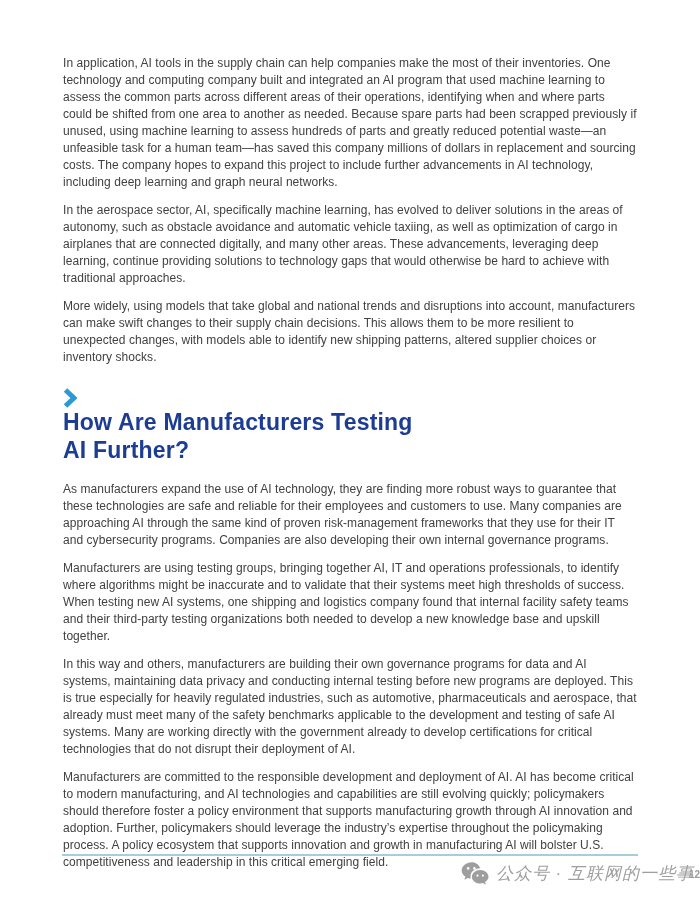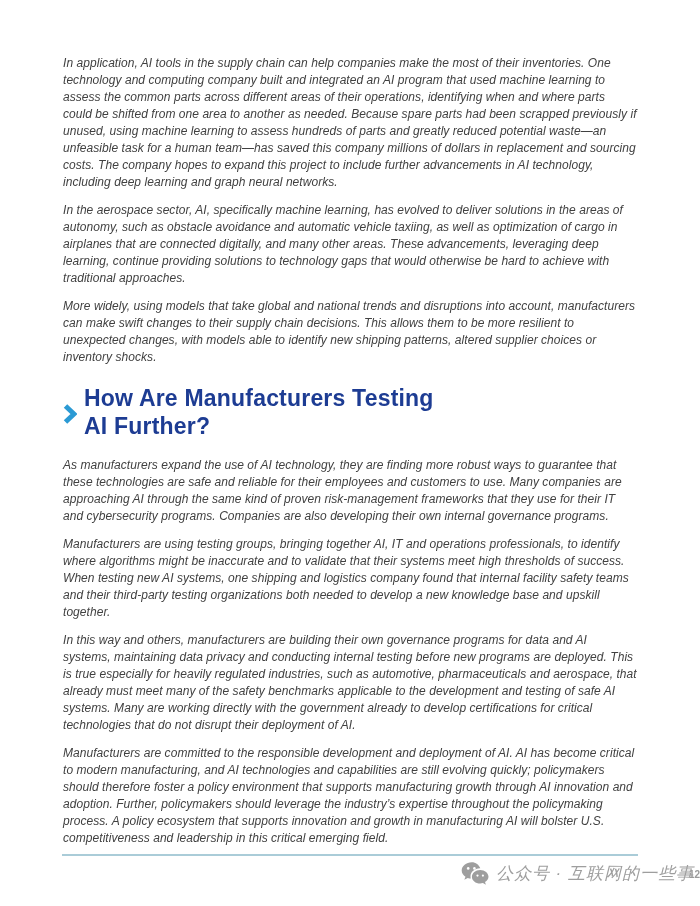--- a/index.html
+++ b/index.html
@@ -16,26 +16,26 @@
   }
   .content {
     padding: 55px 63px 0 63px;
   }
   p.body {
     font-size: 12px;
     line-height: 17px;
     color: #414141;
     margin-bottom: 11px;
     letter-spacing: 0.05px;
-    font-style: italic;
   }
   .heading {
     display: flex;
-    align-items: center;
+    align-items: flex-start;
     margin: 18px 0 17px 0;
+    flex-direction: column;
   }
   .chev {
     flex: 0 0 auto;
     margin: 4px 7px 0 0;
     line-height: 0;
   }
   .h-text {
     font-size: 23px;
     font-weight: bold;
     color: #1d3c93;

